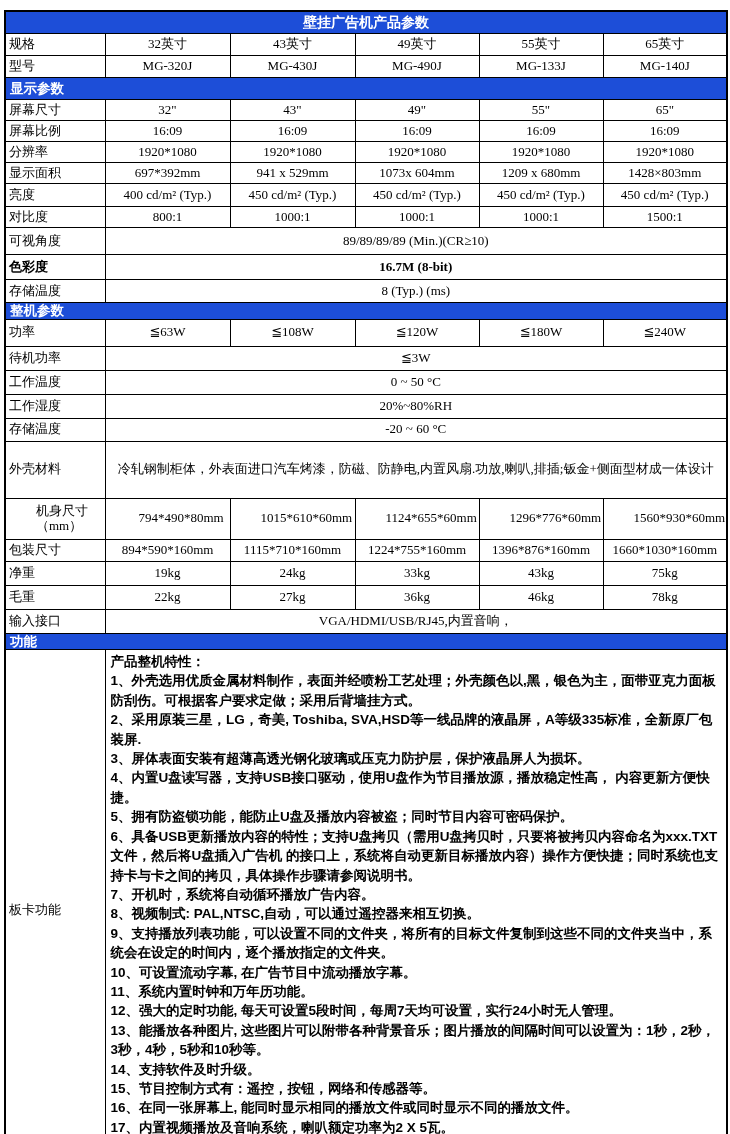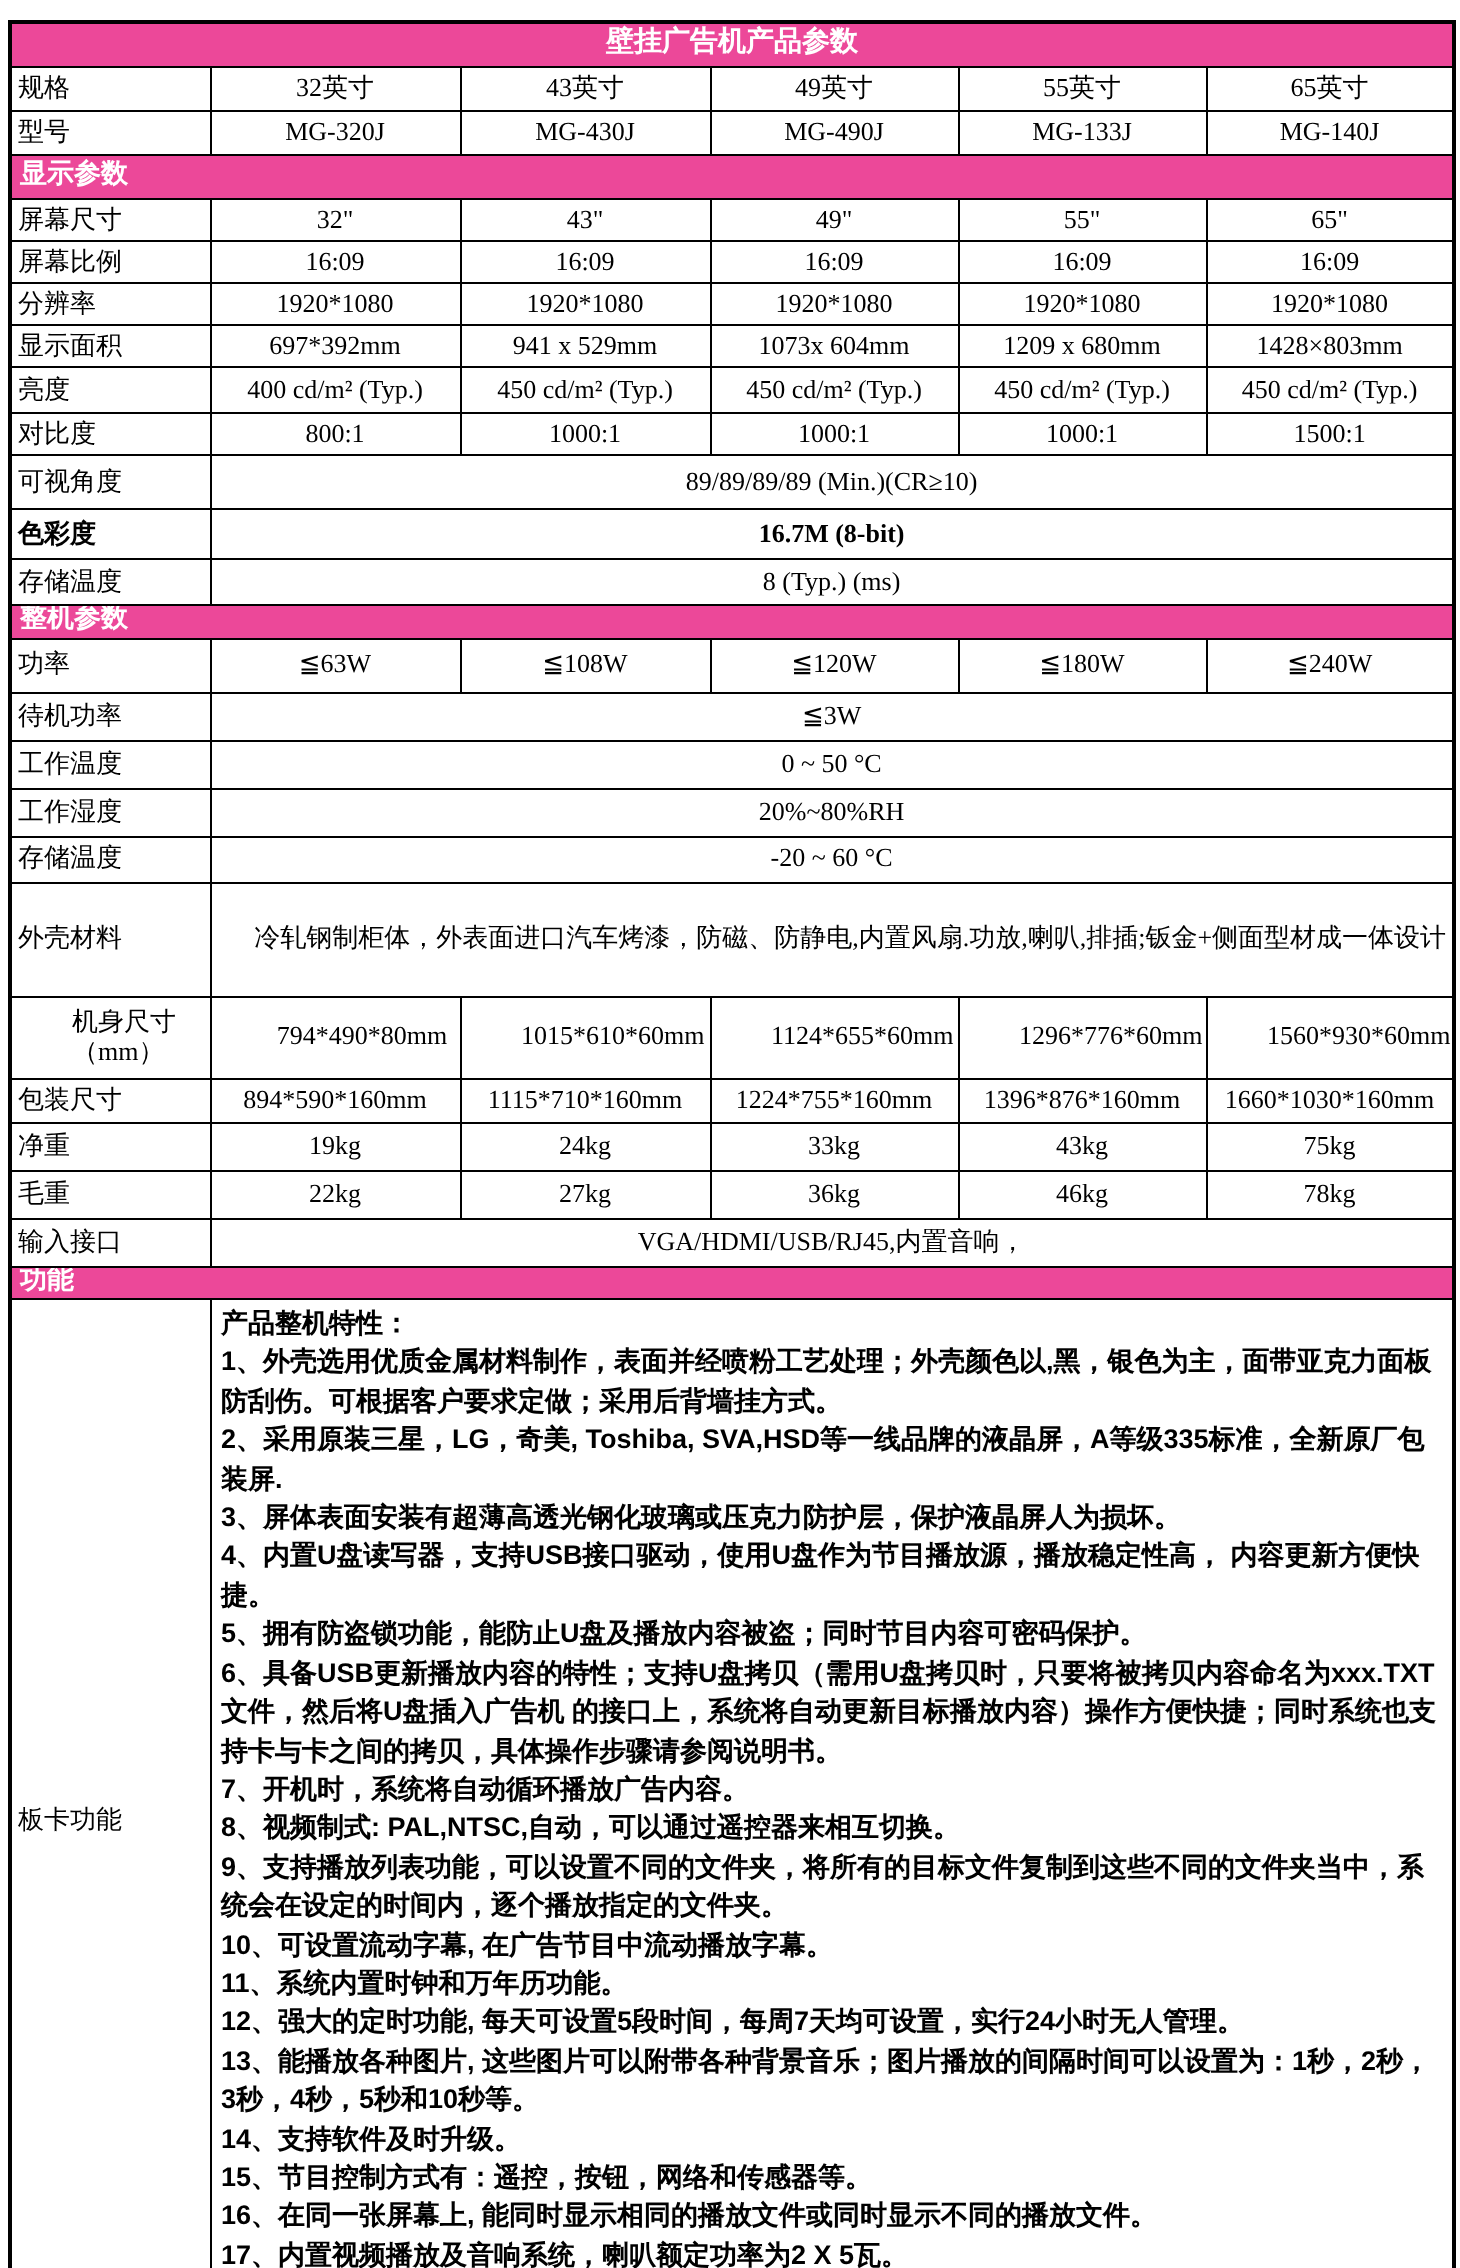--- a/index.html
+++ b/index.html
@@ -15,22 +15,22 @@
   td{
     border:1px solid #000;
     font-size:13px;line-height:1.15;
     padding:0 3px;vertical-align:middle;overflow:hidden;
   }
   td.lbl{text-align:left;}
   td.val{text-align:center;white-space:nowrap;}
   td.merged{text-align:center;}
   td.wrap{white-space:normal;}
   tr.hdr td{
-    background:#ec4899;color:#ffffff;font-weight:bold;
-    font-family:Liberation Mono, monospace;
+    background:#1d4ed8;color:#ffffff;font-weight:bold;
+    font-family:Liberation Sans, sans-serif;
     font-size:13.5px;text-align:left;padding:0 4px;
   }
   tr.title-row td{text-align:center;font-size:14px;}
   
   tr.h15 td{height:15px;}
   tr.h20 td{height:20px;font-family:Liberation Serif, serif;}
   tr.h21 td{height:21px;}
   tr.h22 td{height:22px;}
   tr.h23 td{height:23px;}
   tr.h24 td{height:24px;font-weight:bold;}
@@ -183,21 +183,21 @@
     <td class="merged" colspan="5">20%~80%RH</td>
   </tr>
 
   <tr class="h22">
     <td class="lbl">存储温度</td>
     <td class="merged" colspan="5">-20 ~ 60 °C</td>
   </tr>
 
   <tr class="h56">
     <td class="lbl">外壳材料</td>
-    <td class="wrap" colspan="5" style="text-align:right">冷轧钢制柜体，外表面进口汽车烤漆，防磁、防静电,内置风扇.功放,喇叭,排插;钣金+侧面型材成一体设计</td>
+    <td class="wrap" colspan="5" style="text-align:center">冷轧钢制柜体，外表面进口汽车烤漆，防磁、防静电,内置风扇.功放,喇叭,排插;钣金+侧面型材成一体设计</td>
   </tr>
 
   <tr class="h40">
     <td class="lbl wrap">机身尺寸（mm）</td>
     <td class="val">794*490*80mm</td>
     <td class="val">1015*610*60mm</td>
     <td class="val">1124*655*60mm</td>
     <td class="val">1296*776*60mm</td>
     <td class="val">1560*930*60mm</td>
   </tr>

